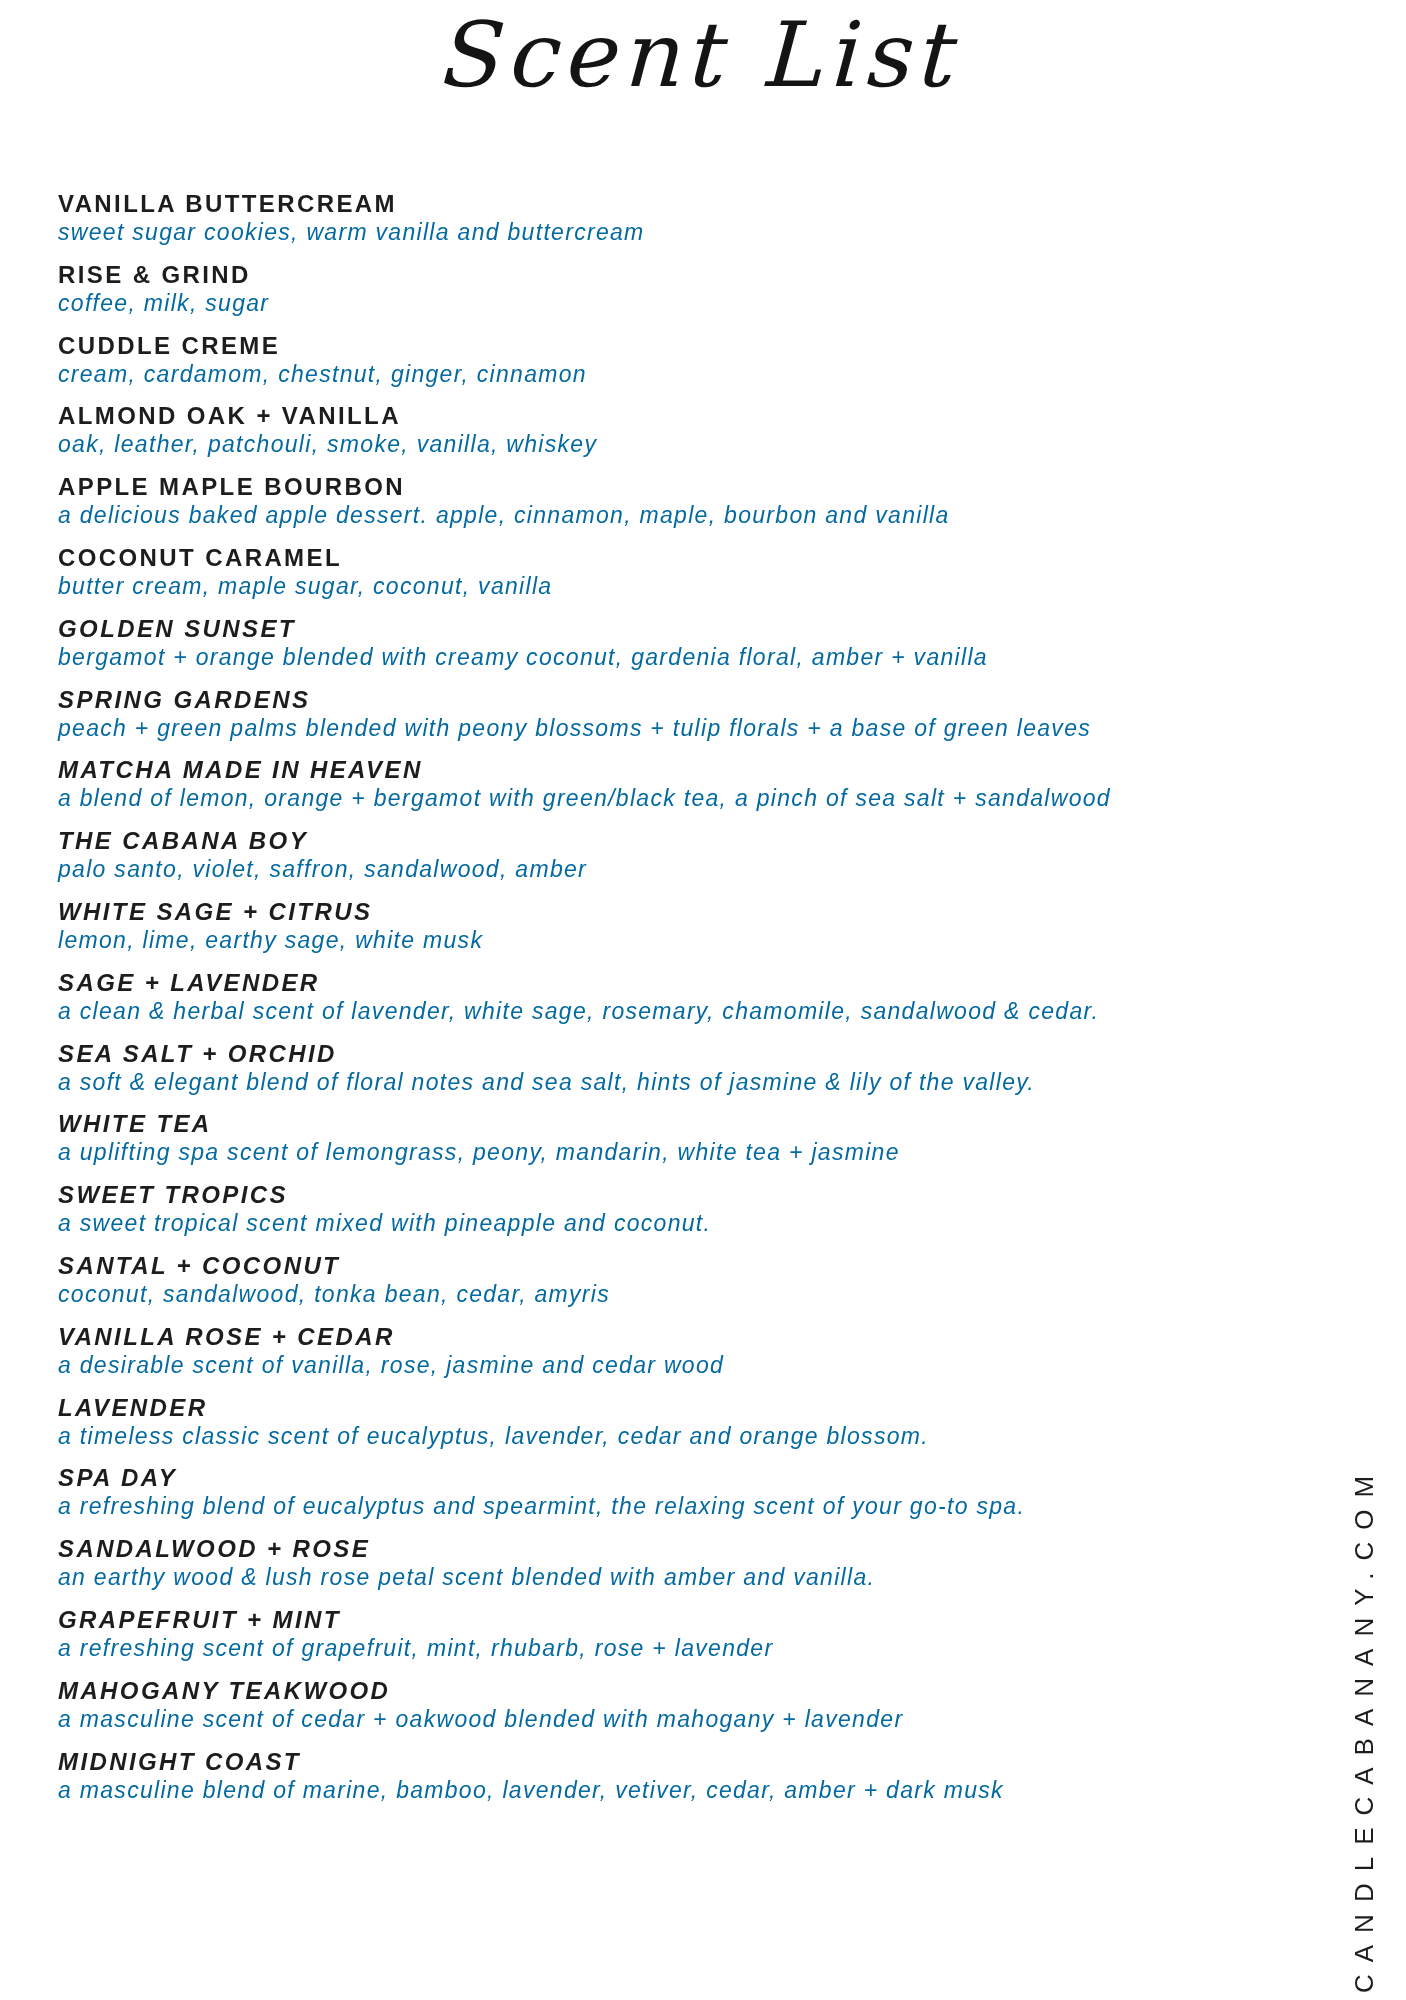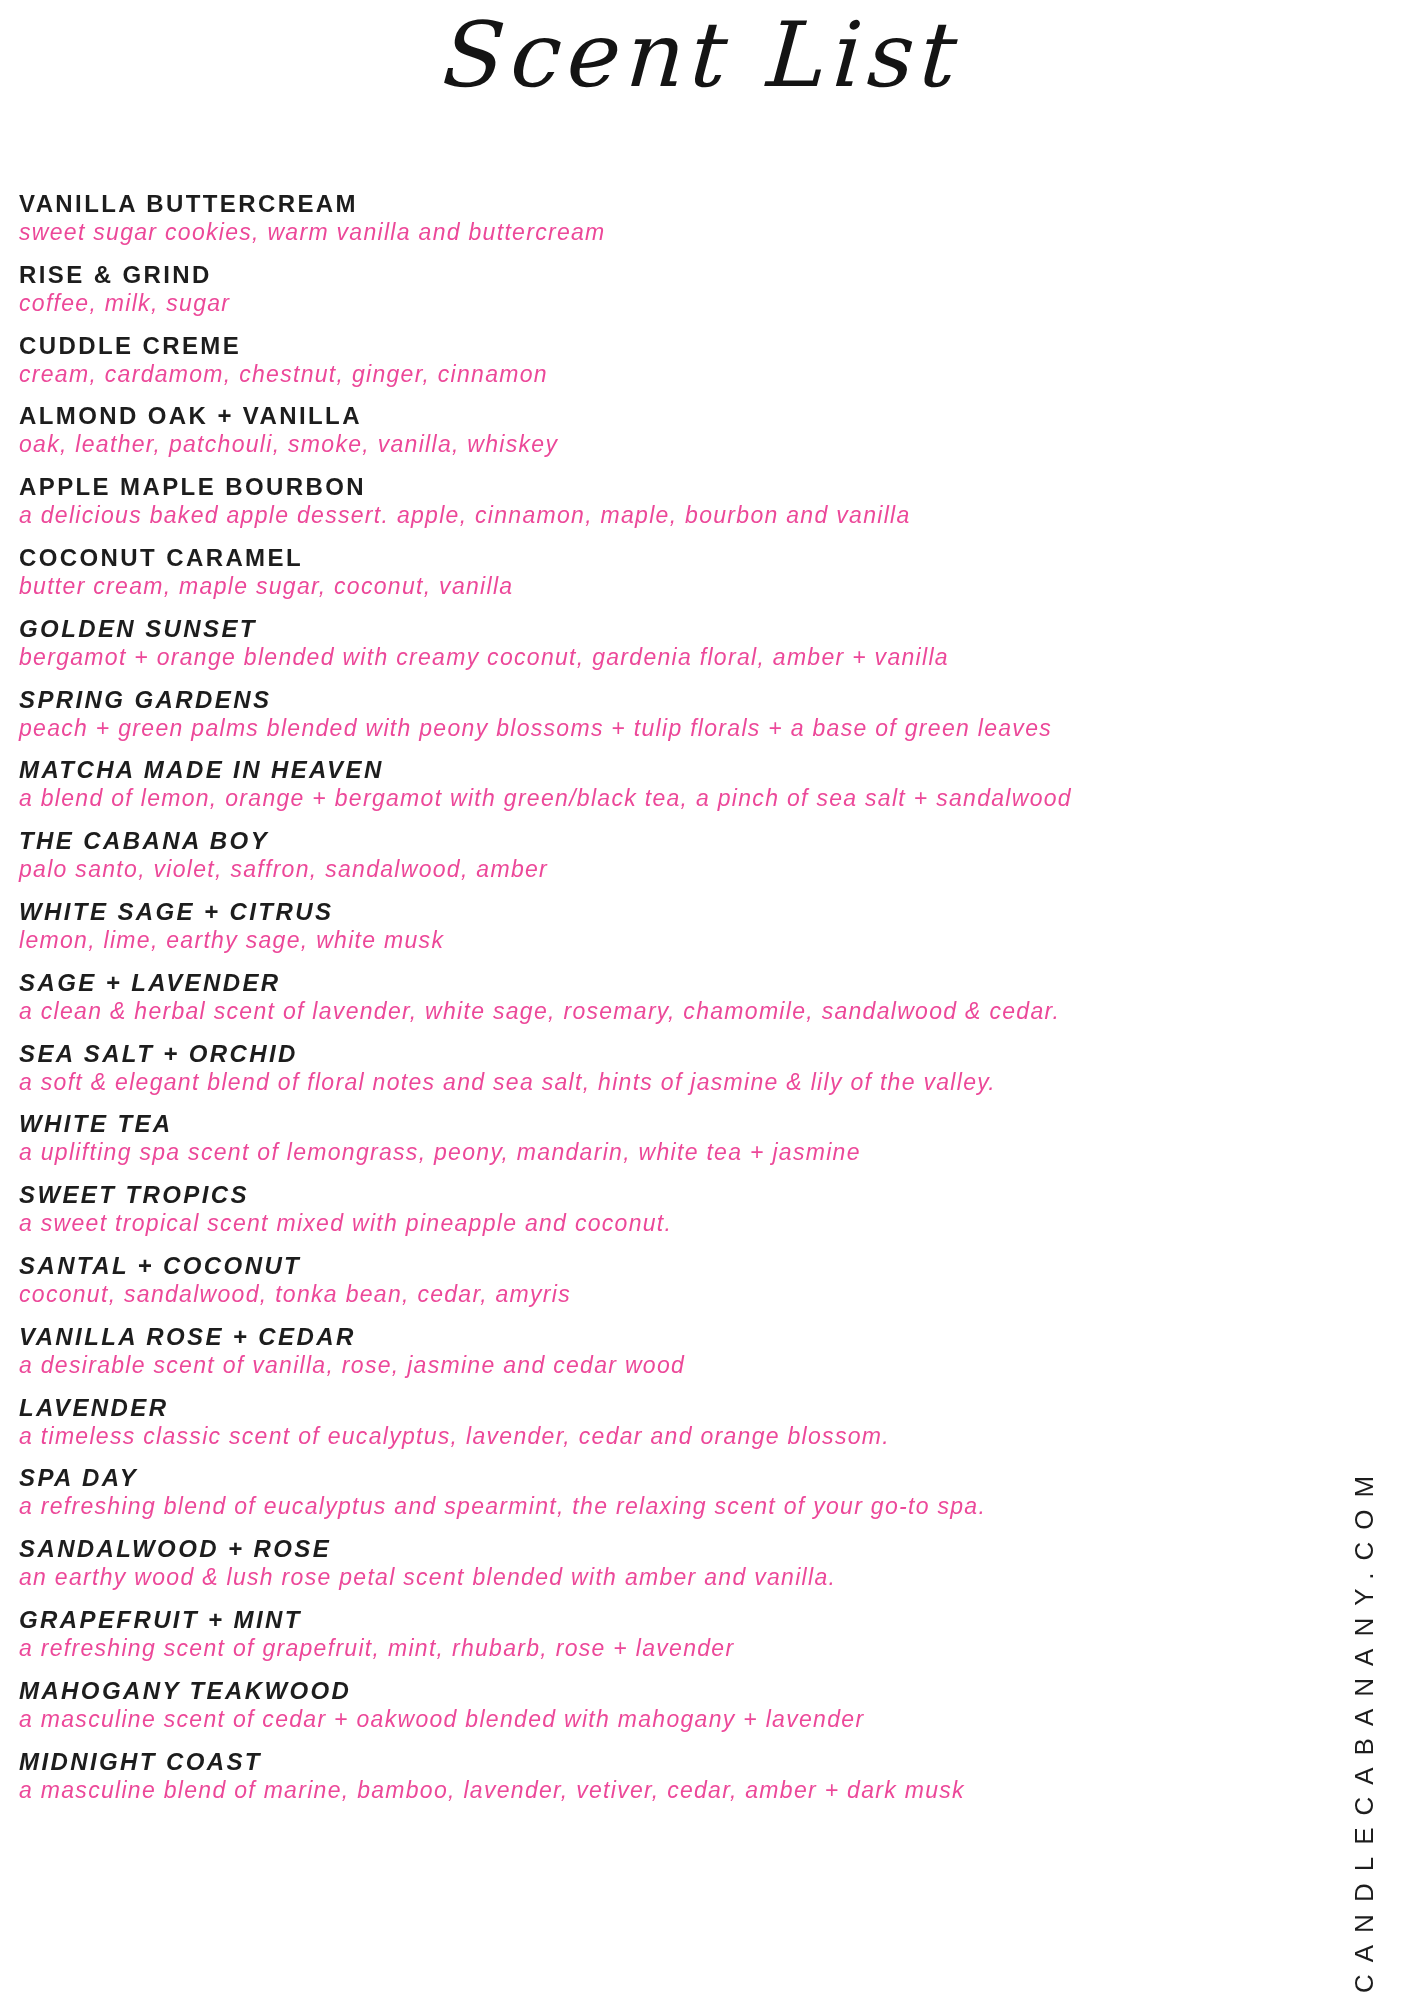--- a/index.html
+++ b/index.html
@@ -30,35 +30,35 @@
     color: #141414;
     letter-spacing: 6px;
     transform: skewX(-4deg);
   }
   .list {
     position: absolute;
     left: 19px;
     top: 190px;
     width: 1190px;
   }
-  .scent { margin-bottom: 14.8px; }
+  .scent { margin-bottom: 14.8px; margin-left: 39px; }
   .name {
     font-size: 24px;
     font-weight: bold;
     letter-spacing: 2.4px;
     line-height: 28px;
     color: #1d1d1d;
     white-space: nowrap;
   }
   .notes {
     font-size: 23px;
     font-style: italic;
     letter-spacing: 1.3px;
     line-height: 28px;
-    color: #ec4899;
+    color: #0369a1;
     white-space: nowrap;
   }
   
   .scent.it .name { font-style: italic; font-weight: bold; }
   
   .site {
     position: absolute;
     left: 1349px;
     top: 1993px;
     width: 585px;

